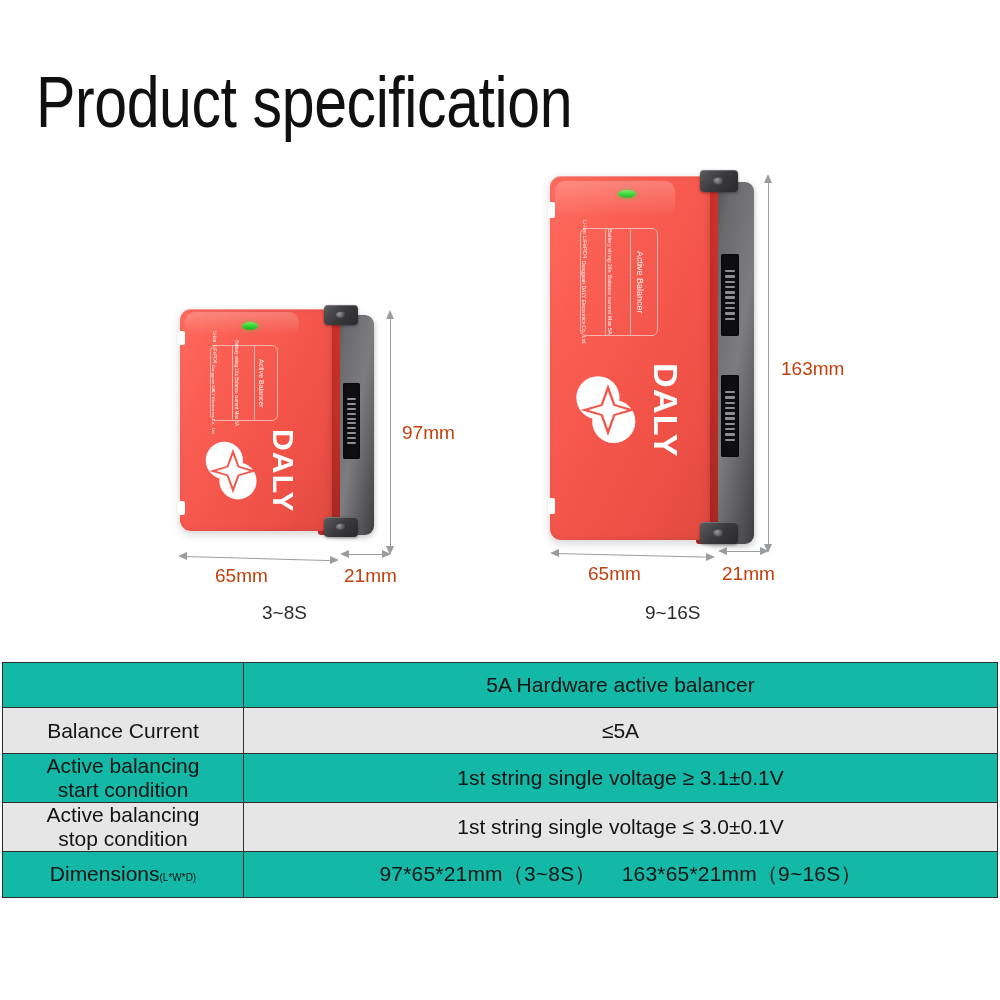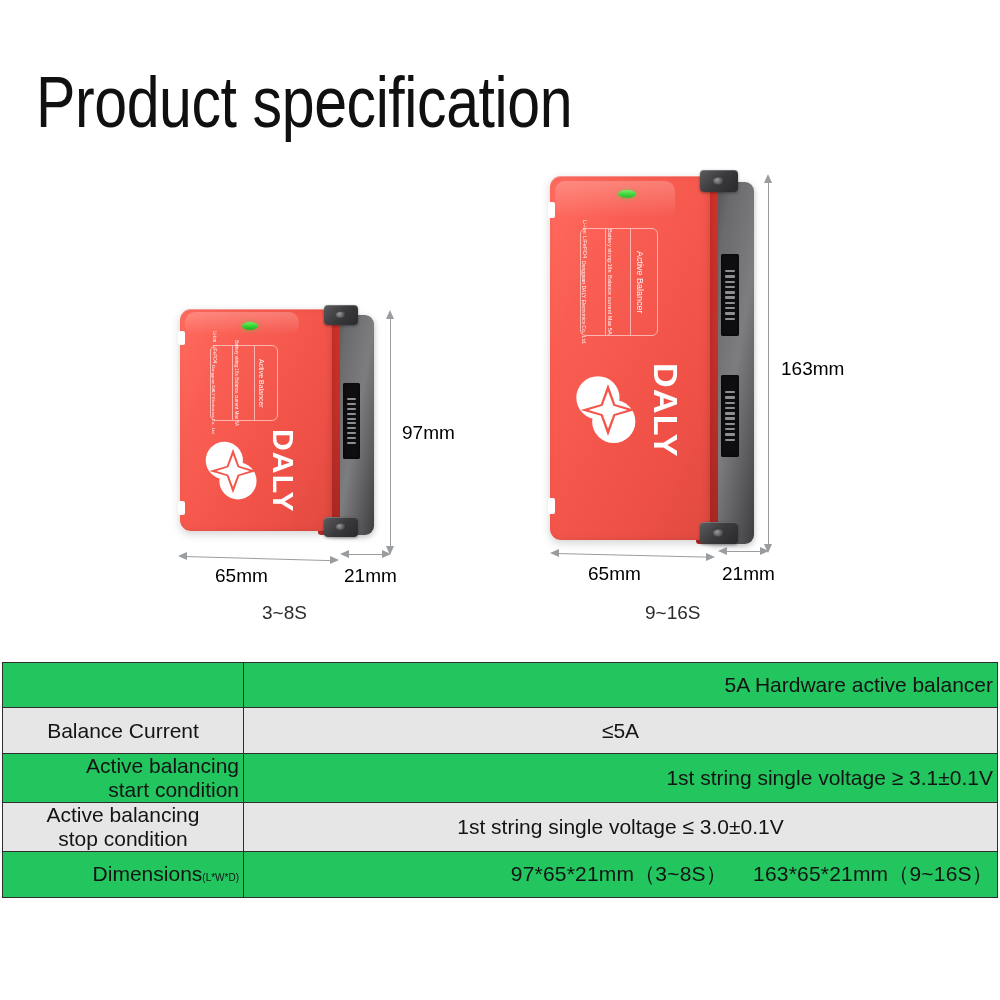--- a/index.html
+++ b/index.html
@@ -204,21 +204,21 @@
     width: 58%;
     height: 4.2%;
     background: #8e8e92;
     border-radius: 1px;
   }
 
   
   .dim-label {
     position: absolute;
     font-size: 19px;
-    color: #000000;
+    color: #c2410c;
     font-family: "Liberation Sans", sans-serif;
     white-space: nowrap;
   }
   .dim-h {
     position: absolute;
     height: 1px;
     background: #9a9da0;
   }
   .dim-v {
     position: absolute;
@@ -255,21 +255,21 @@
   .spec-table td {
     border: 1.6px solid #2e2e2e;
     text-align: center;
     vertical-align: middle;
     color: #141414;
     font-size: 21px;
     padding: 0 4px;
   }
   .spec-table td.keycol { width: 232px; }
   .spec-table tr.shaded td { background: #e6e6e6; }
-  .spec-table tr.plain  td { background: #22c55e; text-align: right; }
+  .spec-table tr.plain  td { background: #14b8a6; }
   .row-h1 td { height: 44px; }
   .row-h2 td { height: 45px; }
   .row-h3 td { height: 46px; }
   .two-line { line-height: 1.14; }
   .small-paren { font-size: 10px; }
   .val-dims { letter-spacing: 0.2px; }
   .gap-wide { display: inline-block; width: 26px; }
 </style>
 </head>
 <body>

